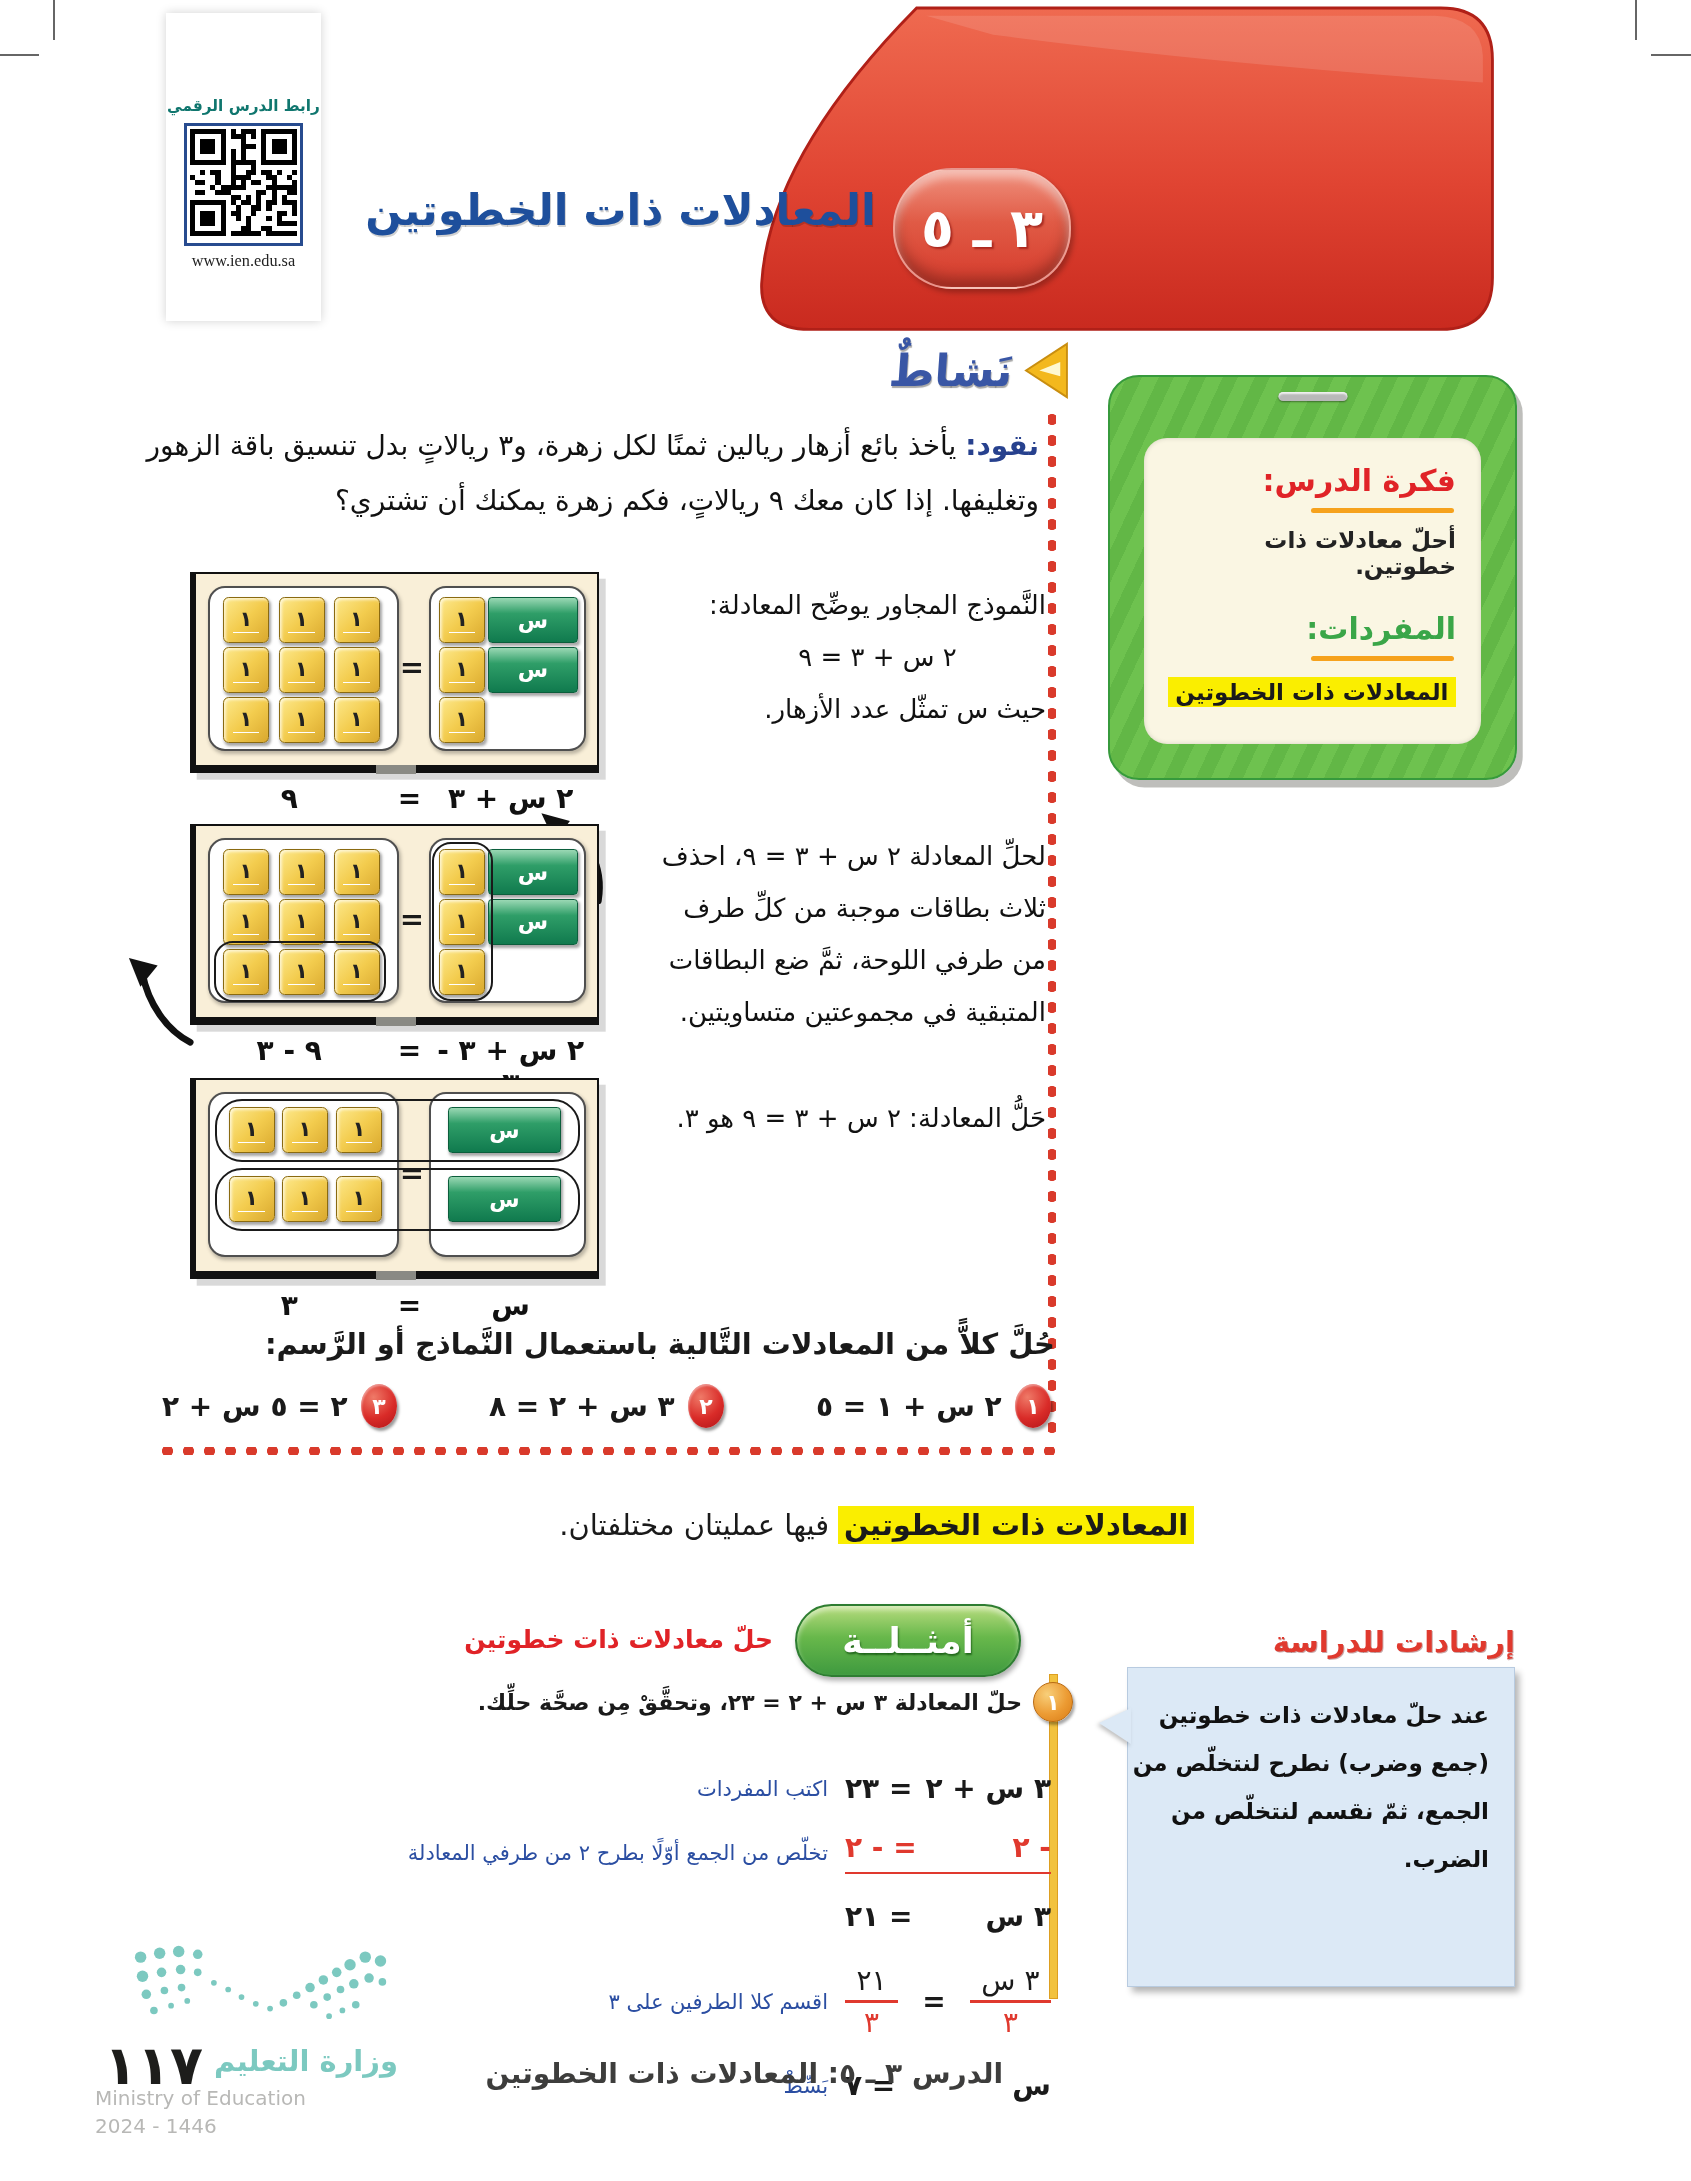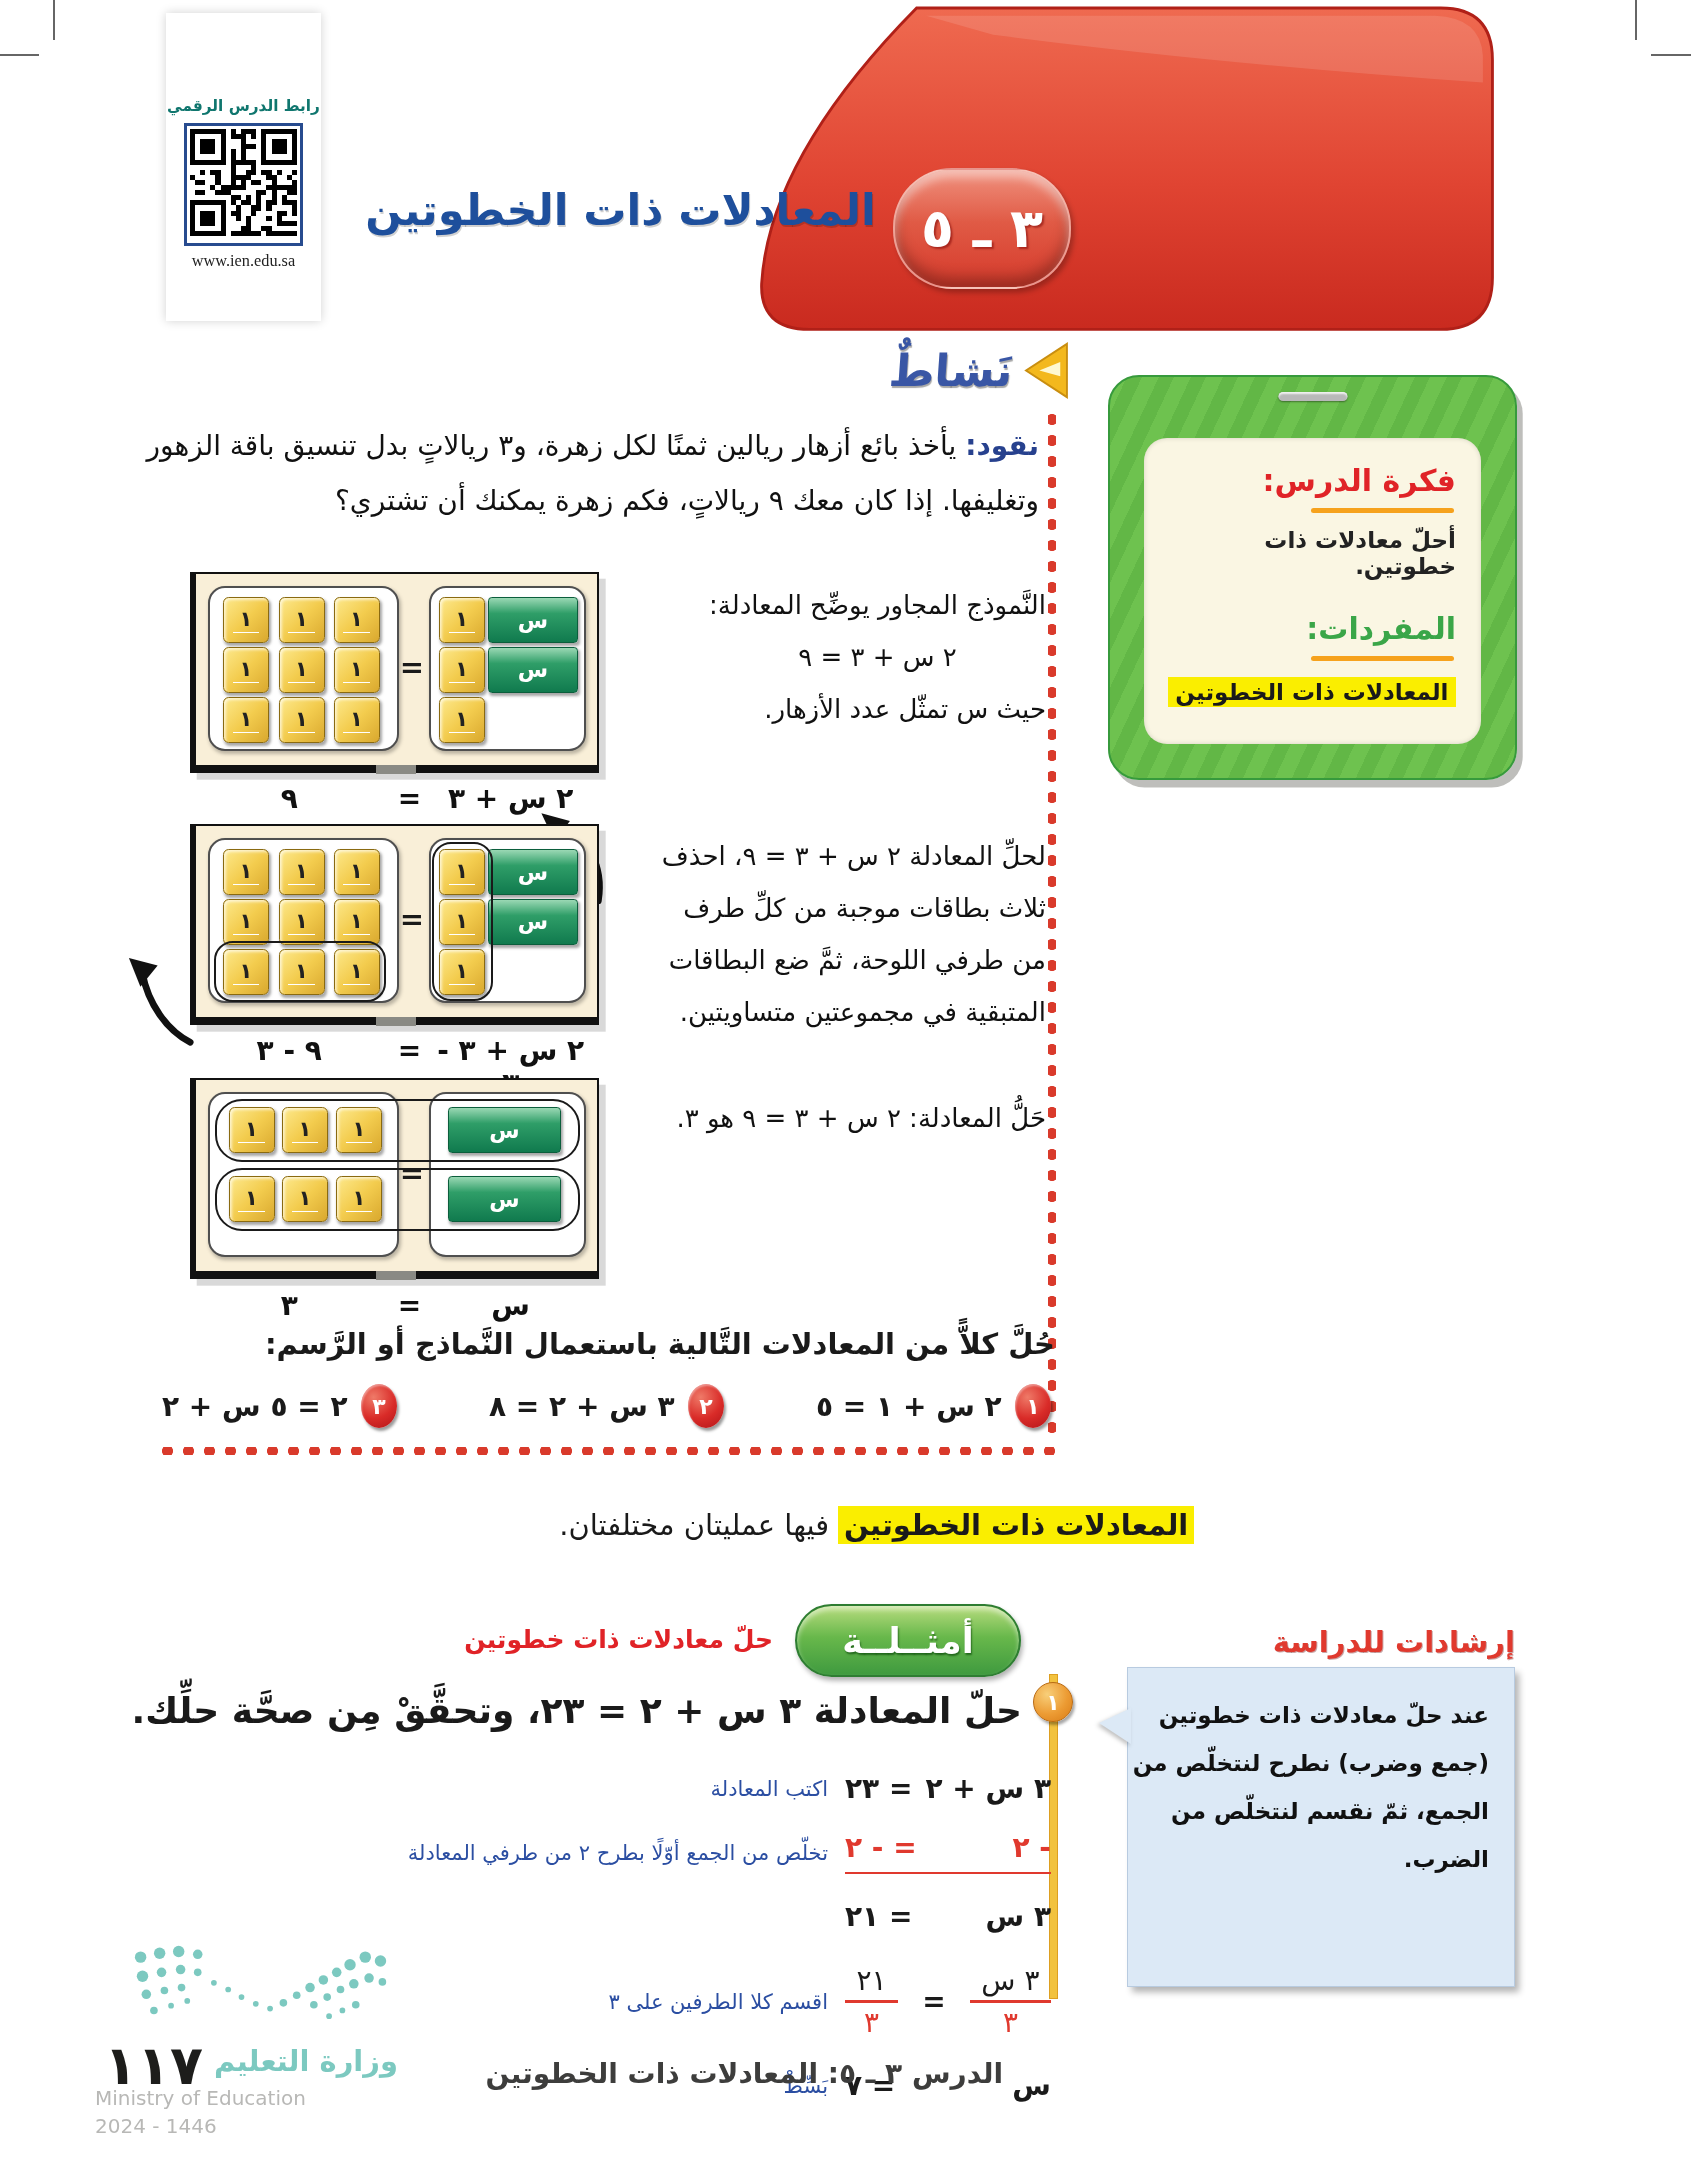--- a/index.html
+++ b/index.html
@@ -87,21 +87,21 @@
      background:linear-gradient(180deg,#b7dc7e 0%,#68b84b 45%,#3f9a3f 100%);
      border:2.9px solid #2e7d32;box-shadow:1.9px 3.8px 4.8px rgba(0,0,0,.3), inset 0 3.8px 5.7px rgba(255,255,255,.5);
      display:flex;align-items:center;justify-content:center;color:#fff;font-size:35px;font-weight:bold;
      text-shadow:1px 1.9px 1.9px rgba(0,60,0,.6);}
   .banner-sub{position:absolute;right:918px;top:1625px;font-size:25px;font-weight:bold;color:#e02327;white-space:nowrap;}
   .ex1-line{position:absolute;left:1051px;top:1675px;width:6.7px;height:323px;background:#f2c23e;box-shadow:0 0 0 1px #dd9f21;}
   .ex1-badge{position:absolute;left:1034px;top:1682px;width:38px;height:38px;border-radius:50%;
      background:radial-gradient(circle at 35% 30%,#f8cf7a 0%,#ec9b33 55%,#d87b16 100%);
      border:1.9px solid #b86a14;box-shadow:1.9px 2.9px 2.9px rgba(0,0,0,.35);
      color:#fff;font-size:22px;font-weight:bold;display:flex;align-items:center;justify-content:center;}
-  .ex1-statement{position:absolute;right:669px;top:1690px;font-size:36px;font-weight:bold;white-space:nowrap;text-align:left;}
+  .ex1-statement{position:absolute;right:669px;top:1690px;font-size:22px;font-weight:bold;white-space:nowrap;text-align:left;}
   
   .steps{position:absolute;left:287px;top:1759px;width:765px;}
   .step-row{display:flex;align-items:center;gap:17px;}
   .step-eq{width:206px;flex:none;display:flex;justify-content:space-between;align-items:center;
      font-size:28px;font-weight:bold;}
   .step-eq.red{color:#e0392e;border-bottom:2.9px solid #e0392e;padding-bottom:7.6px;}
   .step-note{flex:1;text-align:right;color:#2b4ea2;font-size:21px;white-space:nowrap;}
   .frac{display:inline-block;text-align:center;font-size:28px;font-weight:normal;}
   .frac .num{display:block;border-bottom:3.8px solid #e0392e;padding:0 11.5px 2.9px;}
   .frac .den{display:block;color:#e0392e;padding-top:2.9px;}
@@ -373,21 +373,21 @@
   <div class="ex1-line"></div>
   <div class="ex1-badge">١</div>
   <div class="ex1-statement">حلّ المعادلة ٣ س + ٢ = ٢٣، وتحقَّقْ مِن صحَّة حلِّك.</div>
 
   <div class="steps">
     <div class="step-row" style="height:59px;">
       <div class="step-eq">
         <span>٣ س + ٢</span>
         <span>= ٢٣</span>
       </div>
-      <div class="step-note">اكتب المعادلة</div>
+      <div class="step-note">اكتب المفردات</div>
     </div>
     <div class="step-row" style="height:69px;">
       <div class="step-eq red">
         <span>- ٢</span>
         <span>= - ٢</span>
       </div>
       <div class="step-note">تخلّص من الجمع أوّلًا بطرح ٢ من طرفي المعادلة</div>
     </div>
     <div class="step-row" style="height:59px;">
       <div class="step-eq">

